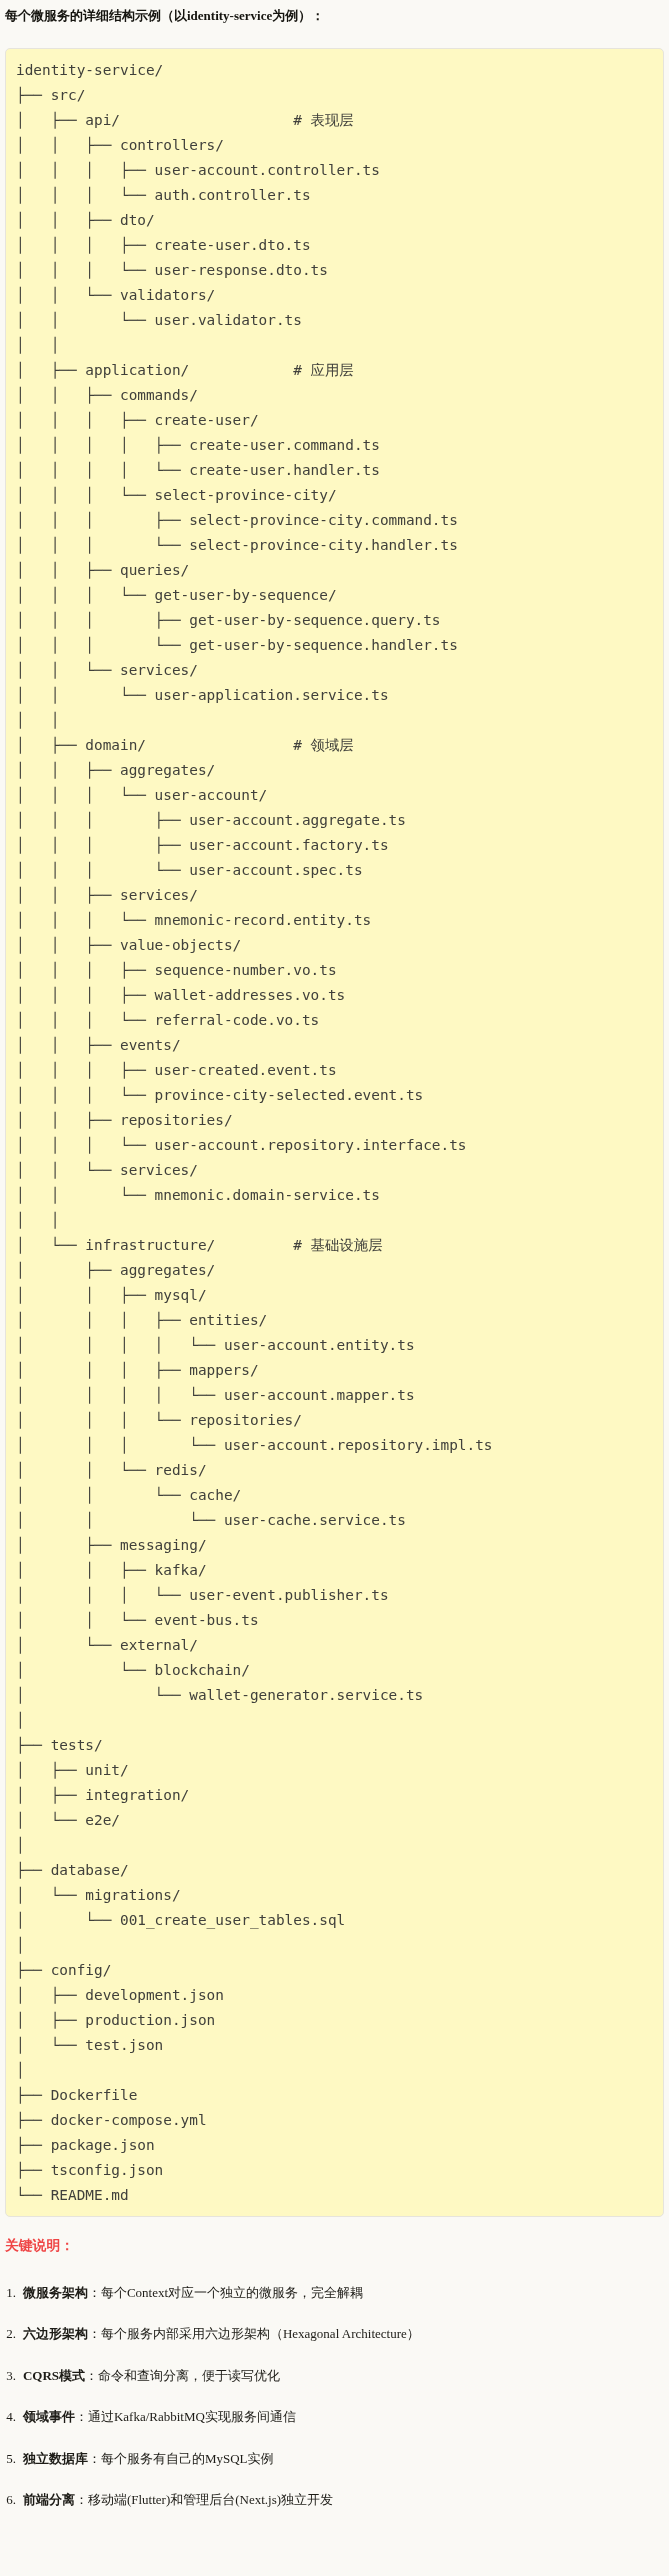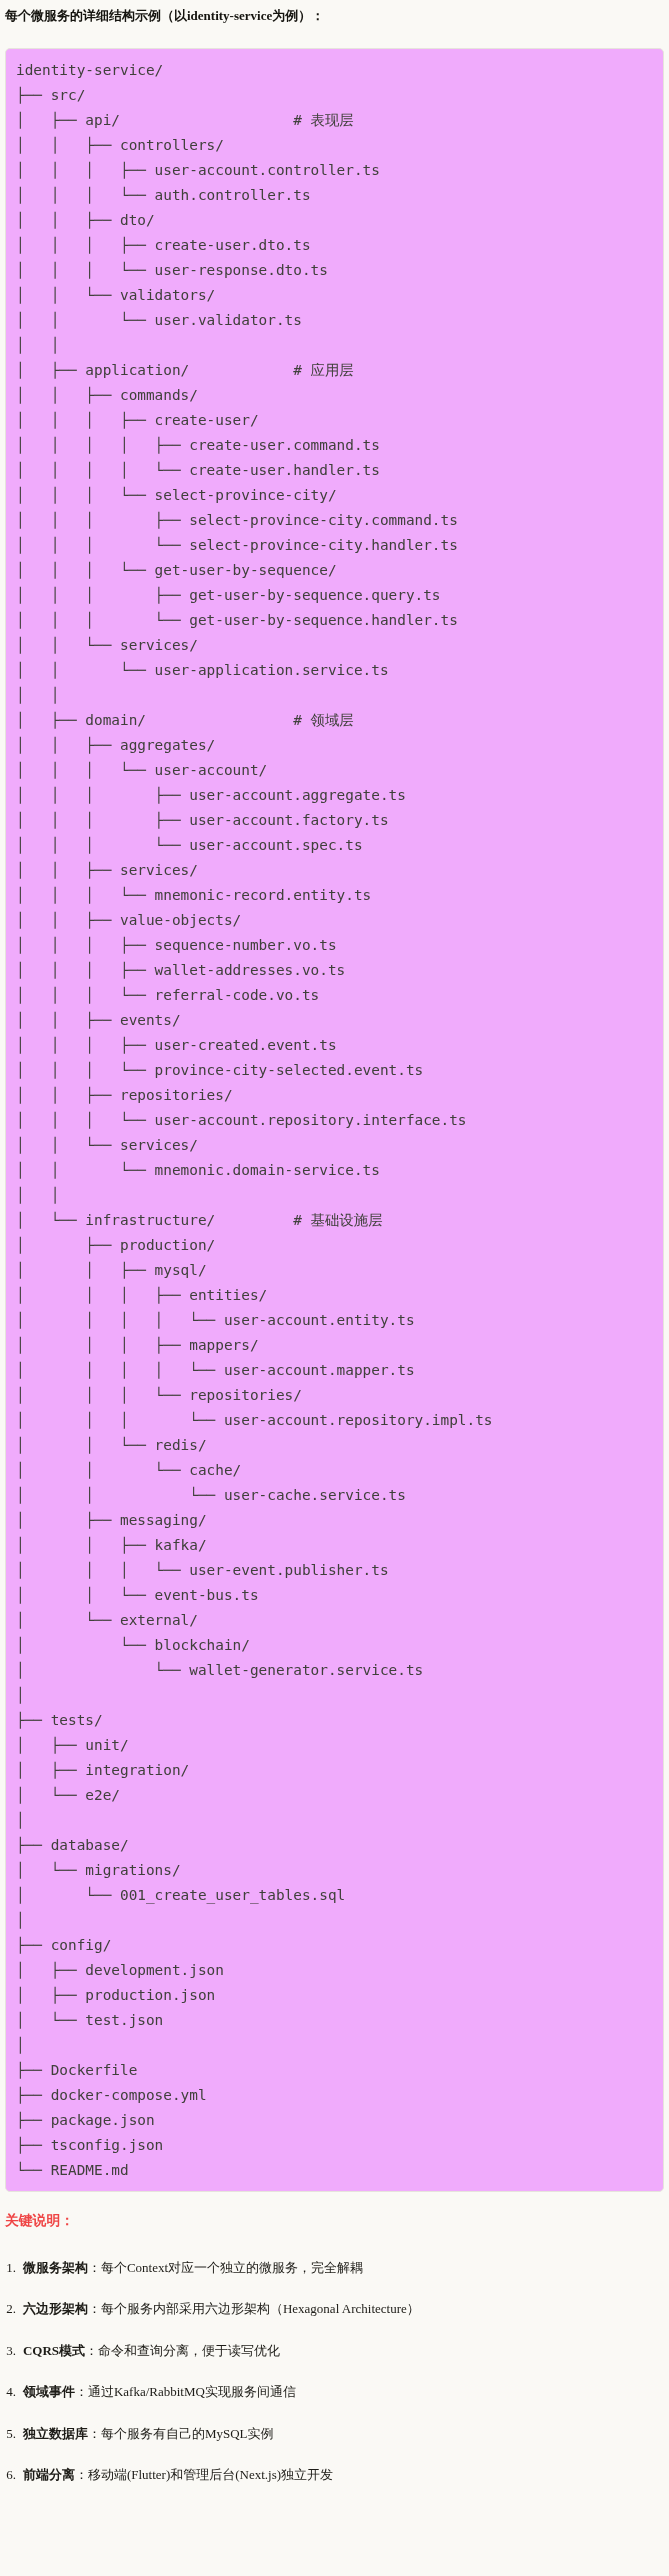--- a/index.html
+++ b/index.html
@@ -16,21 +16,21 @@
   }
   .page-title {
     font-size: 13px;
     line-height: 19px;
     font-weight: 700;
     margin: 0;
     color: #15140f;
   }
   .code-block {
     margin-top: 22.5px;
-    background: #f0abfc;
+    background: #fef9c3;
     border: 0.6px solid #e6e4dc;
     border-radius: 5px;
     padding: 8.8px 10px;
     overflow: hidden;
   }
   .tree-line {
     font-family: "DejaVu Sans Mono", "Liberation Mono", monospace;
     font-size: 14.4px;
     line-height: 25px;
     height: 25px;
@@ -94,20 +94,21 @@
         <div class="tree-line">│   │       └── user.validator.ts</div>
         <div class="tree-line">│   │</div>
         <div class="tree-line">│   ├── application/            # 应用层</div>
         <div class="tree-line">│   │   ├── commands/</div>
         <div class="tree-line">│   │   │   ├── create-user/</div>
         <div class="tree-line">│   │   │   │   ├── create-user.command.ts</div>
         <div class="tree-line">│   │   │   │   └── create-user.handler.ts</div>
         <div class="tree-line">│   │   │   └── select-province-city/</div>
         <div class="tree-line">│   │   │       ├── select-province-city.command.ts</div>
         <div class="tree-line">│   │   │       └── select-province-city.handler.ts</div>
+        <div class="tree-line">│   │   ├── queries/</div>
         <div class="tree-line">│   │   │   └── get-user-by-sequence/</div>
         <div class="tree-line">│   │   │       ├── get-user-by-sequence.query.ts</div>
         <div class="tree-line">│   │   │       └── get-user-by-sequence.handler.ts</div>
         <div class="tree-line">│   │   └── services/</div>
         <div class="tree-line">│   │       └── user-application.service.ts</div>
         <div class="tree-line">│   │</div>
         <div class="tree-line">│   ├── domain/                 # 领域层</div>
         <div class="tree-line">│   │   ├── aggregates/</div>
         <div class="tree-line">│   │   │   └── user-account/</div>
         <div class="tree-line">│   │   │       ├── user-account.aggregate.ts</div>
@@ -121,21 +122,21 @@
         <div class="tree-line">│   │   │   └── referral-code.vo.ts</div>
         <div class="tree-line">│   │   ├── events/</div>
         <div class="tree-line">│   │   │   ├── user-created.event.ts</div>
         <div class="tree-line">│   │   │   └── province-city-selected.event.ts</div>
         <div class="tree-line">│   │   ├── repositories/</div>
         <div class="tree-line">│   │   │   └── user-account.repository.interface.ts</div>
         <div class="tree-line">│   │   └── services/</div>
         <div class="tree-line">│   │       └── mnemonic.domain-service.ts</div>
         <div class="tree-line">│   │</div>
         <div class="tree-line">│   └── infrastructure/         # 基础设施层</div>
-        <div class="tree-line">│       ├── production/</div>
+        <div class="tree-line">│       ├── aggregates/</div>
         <div class="tree-line">│       │   ├── mysql/</div>
         <div class="tree-line">│       │   │   ├── entities/</div>
         <div class="tree-line">│       │   │   │   └── user-account.entity.ts</div>
         <div class="tree-line">│       │   │   ├── mappers/</div>
         <div class="tree-line">│       │   │   │   └── user-account.mapper.ts</div>
         <div class="tree-line">│       │   │   └── repositories/</div>
         <div class="tree-line">│       │   │       └── user-account.repository.impl.ts</div>
         <div class="tree-line">│       │   └── redis/</div>
         <div class="tree-line">│       │       └── cache/</div>
         <div class="tree-line">│       │           └── user-cache.service.ts</div>

